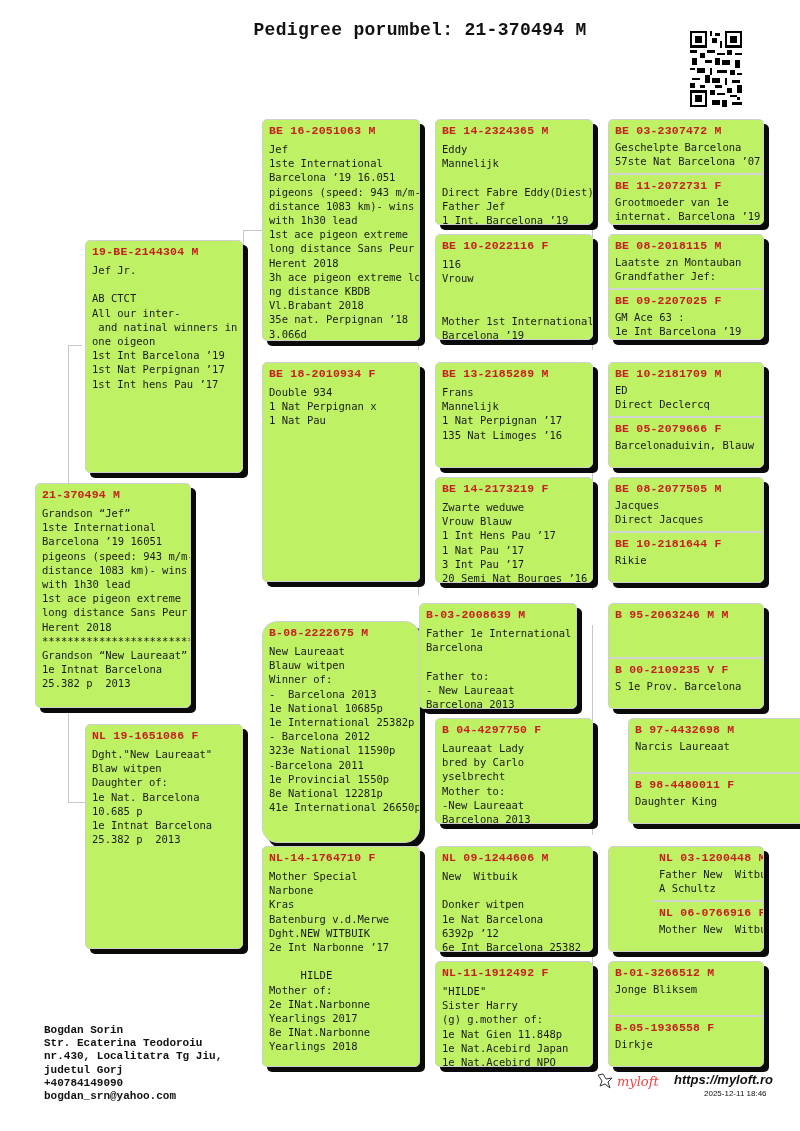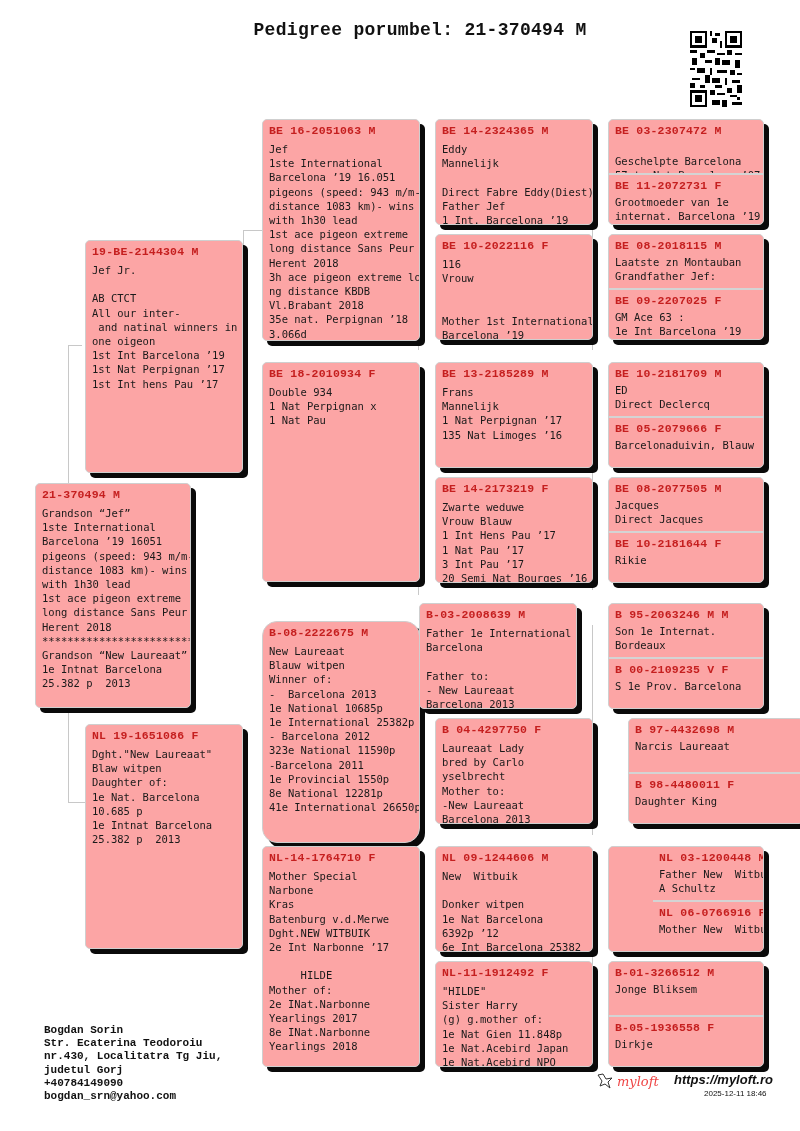--- a/index.html
+++ b/index.html
@@ -2,21 +2,21 @@
 <html><head>
 <meta charset="utf-8">
 <style>
   html, body { margin: 0; padding: 0; background: #ffffff; }
   body { width: 800px; height: 1131px; position: relative; overflow: hidden;
          font-family: "DejaVu Sans Mono", "Liberation Mono", monospace; color: #111; }
   .title { position: absolute; left: 0; width: 840px; top: 20px; text-align: center;
            font-family: "Liberation Mono", "DejaVu Sans Mono", monospace; font-weight: bold;
            font-size: 18px; letter-spacing: 0.3px; }
   .qr { position: absolute; left: 690px; top: 30px; width: 52px; height: 78px; }
-  .card { position: absolute; background: #fca5a5; border: 1px solid #cfcfcf; border-radius: 5px;
+  .card { position: absolute; background: #bef264; border: 1px solid #cfcfcf; border-radius: 5px;
           box-shadow: 5px 5px 0 #0a0a0a; overflow: hidden; box-sizing: border-box; }
   .sec { padding: 3px 6px 0 6px; overflow: hidden; box-sizing: border-box; }
   .sec + .sec { border-top: 2px solid #d4d4d4; }
   .ring { font-family: "Liberation Mono", "DejaVu Sans Mono", monospace; font-weight: bold;
           color: #c51f1f; font-size: 11.5px; line-height: 15px; margin-bottom: 4px; letter-spacing: 0.2px; white-space: pre; }
   .desc { font-size: 10.5px; line-height: 14.2px; white-space: pre; color: #1a1a1a; }
   .line { position: absolute; background: #c8c8c8; }
   .owner { position: absolute; left: 44px; top: 1024px; font-family: "Liberation Mono", monospace;
            font-weight: bold; font-size: 11px; line-height: 13.2px; white-space: pre; }
   .logo { position: absolute; left: 596px; top: 1072px; font-family: "DejaVu Serif", serif;
@@ -290,21 +290,21 @@
 Sister Harry
 (g) g.mother of:
 1e Nat Gien 11.848p
 1e Nat.Acebird Japan
 1e Nat.Acebird NPO</div>
     </div>
 </div>
 
 <div class="card" style="left:608px;top:119px;width:156px;height:106px;">
   <div class="sec" style="height:53px;">
-      <div class="ring" style="margin-bottom:16px;">BE 03-2307472 M</div>
+      <div class="ring" style="margin-bottom:2px;">BE 03-2307472 M</div>
       <div class="desc">Geschelpte Barcelona
 57ste Nat Barcelona ’07</div>
     </div>
   <div class="sec" style="height:53px;">
       <div class="ring" style="margin-bottom:2px;">BE 11-2072731 F</div>
       <div class="desc">Grootmoeder van 1e
 internat. Barcelona ’19</div>
     </div>
 </div>
 <div class="card" style="left:608px;top:234px;width:156px;height:106px;">
@@ -337,22 +337,20 @@
 Direct Jacques</div>
     </div>
   <div class="sec" style="height:53px;">
       <div class="ring" style="margin-bottom:2px;">BE 10-2181644 F</div>
       <div class="desc">Rikie</div>
     </div>
 </div>
 <div class="card" style="left:608px;top:603px;width:156px;height:106px;">
   <div class="sec" style="height:53px;">
       <div class="ring" style="margin-bottom:2px;">B 95-2063246 M M</div>
-      <div class="desc">Son 1e Internat.
-Bordeaux</div>
     </div>
   <div class="sec" style="height:53px;">
       <div class="ring" style="margin-bottom:2px;">B 00-2109235 V F</div>
       <div class="desc">S 1e Prov. Barcelona</div>
     </div>
 </div>
 <div class="card" style="left:628px;top:718px;width:176px;height:106px;">
   <div class="sec" style="height:53px;">
       <div class="ring" style="margin-bottom:2px;">B 97-4432698 M</div>
       <div class="desc">Narcis Laureaat</div>

